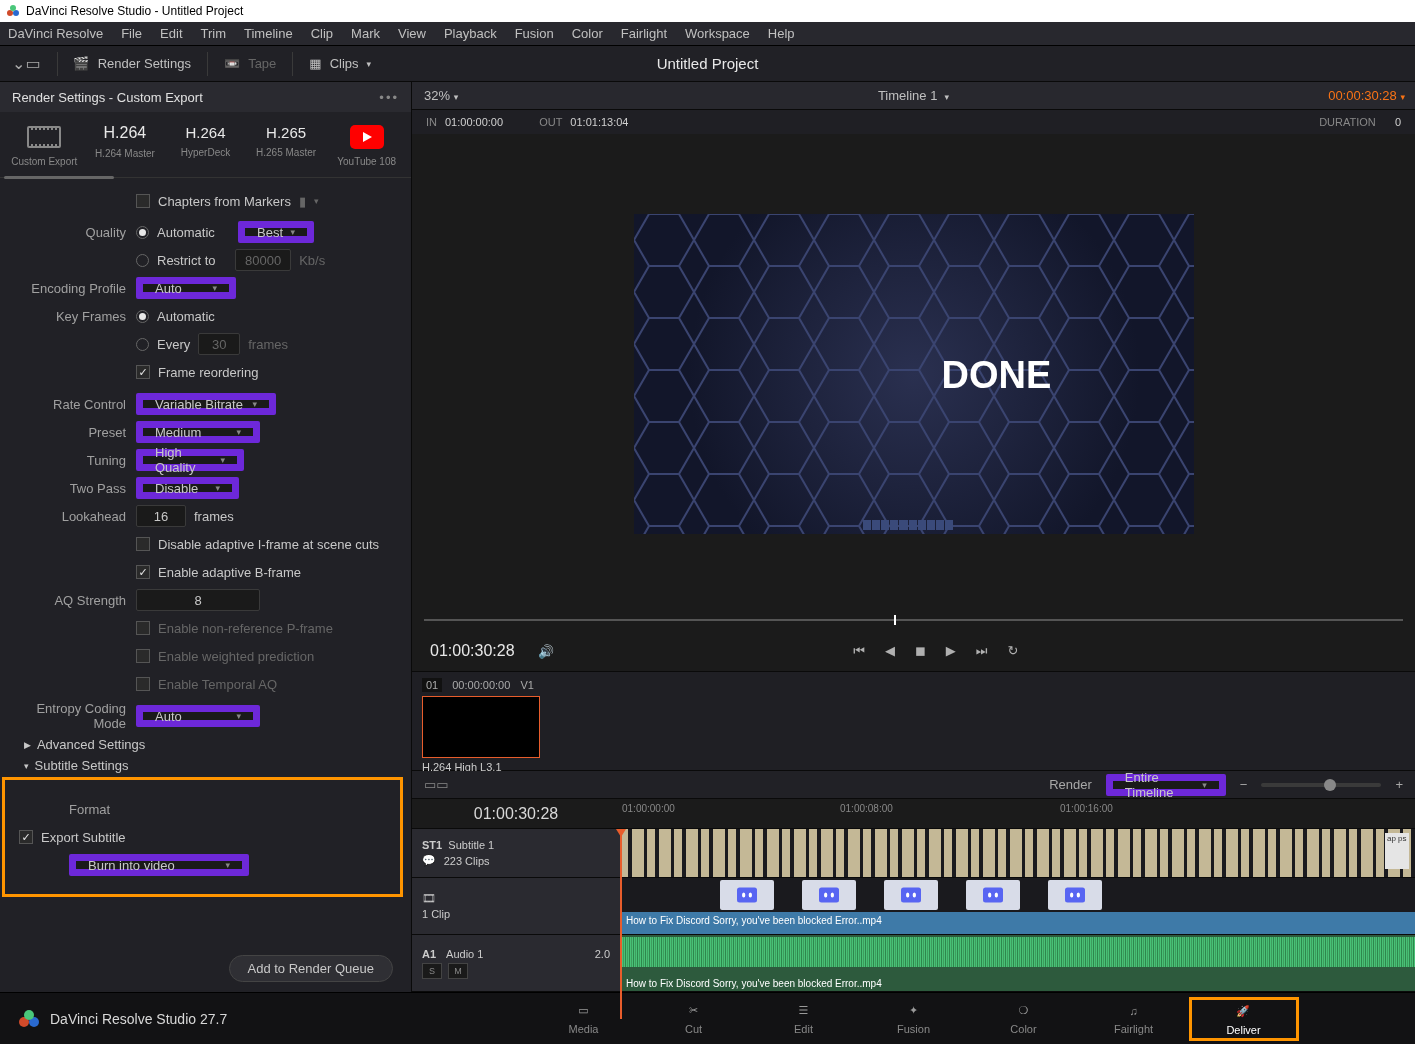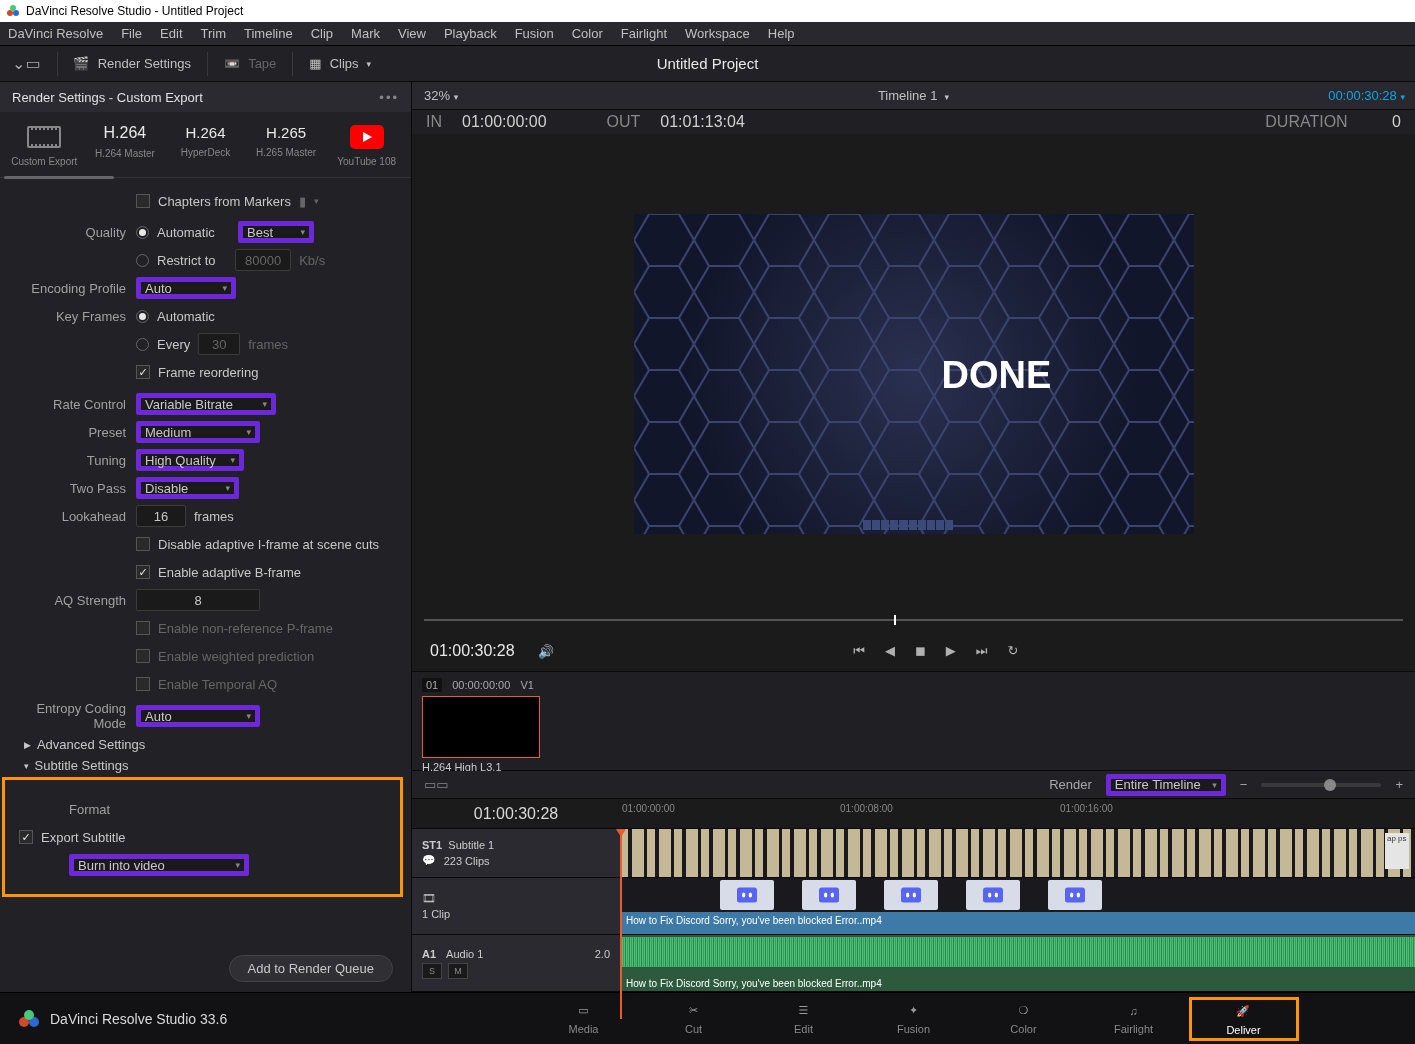--- a/index.html
+++ b/index.html
@@ -46,42 +46,42 @@
 .settings { flex: 1; overflow-y: auto; padding: 12px 14px 8px 8px; position: relative; }
 .settings::-webkit-scrollbar { width: 8px; }
 .settings::-webkit-scrollbar-thumb { background: #4a4a4a; border-radius: 4px; }
 .row { display: flex; align-items: center; margin-bottom: 6px; min-height: 22px; }
 .row .lbl { width: 128px; text-align: right; padding-right: 10px; color: #a0a0a0; font-size: 13px; }
 .row .ctrl { flex: 1; display: flex; align-items: center; gap: 8px; color: #c8c8c8; }
 .chk { width: 14px; height: 14px; border: 1px solid #555; background: #2a2a2a; display: inline-flex; align-items: center; justify-content: center; font-size: 11px; color: #e8e8e8; }
 .chk.on::after { content: '✓'; }
 .radio { width: 13px; height: 13px; border: 1px solid #666; border-radius: 50%; display: inline-flex; align-items: center; justify-content: center; }
 .radio.on::after { content: ''; width: 7px; height: 7px; background: #e8e8e8; border-radius: 50%; }
-.sel { background: #1a1a1a; border: 5px solid #6d28d9; height: 22px; padding: 0 4px; display: flex; align-items: center; justify-content: space-between; color: #c8c8c8; min-width: 100px; border-radius: 2px; }
+.sel { background: #1a1a1a; border: 7px solid #6d28d9; height: 22px; padding: 0 12px; display: flex; align-items: center; justify-content: space-between; color: #c8c8c8; min-width: 100px; border-radius: 2px; }
 .sel .caret { font-size: 9px; color: #888; }
 .numbox { background: #1a1a1a; border: 1px solid #3a3a3a; height: 22px; padding: 0 20px; display: flex; align-items: center; justify-content: center; color: #c8c8c8; border-radius: 2px; }
 .disabled { color: #666 !important; }
 .section-hdr { display: flex; align-items: center; gap: 6px; color: #c8c8c8; margin: 6px 0 4px 16px; }
 .tri { font-size: 9px; }
 
 
 .highlight-box { border: 3px solid #ff9500; padding: 8px 10px 12px 10px; margin: 0 -6px 6px -6px; }
 
 
 .queue-row { padding: 8px 18px 10px 0; display: flex; justify-content: flex-end; }
 .queue-btn { background: #2f2f34; border: 1px solid #444; border-radius: 14px; padding: 5px 18px; color: #c8c8c8; font-size: 13px; }
 
 
 .viewer-header { height: 28px; background: #28282e; display: flex; align-items: center; border-bottom: 1px solid #0a0a0a; position: relative; }
 .viewer-header .zoom { padding: 0 12px; color: #c0c0c0; }
 .viewer-header .timeline-label { position: absolute; left: 50%; transform: translateX(-50%); color: #c0c0c0; }
-.viewer-header .timecode { position: absolute; right: 10px; color: #0ea5e9; }
-
-
-.inout-bar { height: 24px; background: #1f1f24; display: flex; align-items: center; padding: 0 14px; gap: 20px; font-size: 16px; color: #888; }
+.viewer-header .timecode { position: absolute; right: 10px; color: #f97316; }
+
+
+.inout-bar { height: 24px; background: #1f1f24; display: flex; align-items: center; padding: 0 14px; gap: 8px; font-size: 11px; color: #888; }
 .inout-bar .tc { color: #d0d0d0; }
 .inout-bar .spacer { flex: 1; }
 
 
 .viewer { flex: 1; display: flex; align-items: center; justify-content: center; background: #1b1b1b; position: relative; min-height: 0; }
 .viewer-canvas { width: 560px; height: 320px; position: relative; overflow: hidden; }
 .hexbg { position: absolute; inset: 0; background: radial-gradient(circle at 50% 50%, #2a3050 0%, #12162a 70%); }
 .hexbg svg { width: 100%; height: 100%; position: absolute; }
 .done-text { position: absolute; left: 55%; top: 44%; color: #fff; font-size: 38px; font-weight: 700; font-family: Arial; }
 .taskbaricons { position: absolute; bottom: 4px; left: 41%; width: 90px; height: 10px; display: grid; grid-template-columns: repeat(10,1fr); gap: 1px; }
@@ -604,21 +604,21 @@
   </div>
 </div>
 
 <div class="page-tabs">
   <div class="brand">
     <span class="bicon"><svg viewBox="0 0 22 18">
           <circle cx="6" cy="12" r="5" fill="#d04a2a"></circle>
           <circle cx="16" cy="12" r="5" fill="#2a6ad0"></circle>
           <circle cx="11" cy="5" r="5" fill="#4ac77a"></circle>
         </svg></span>
-    <span>DaVinci Resolve Studio 33.6</span>
+    <span>DaVinci Resolve Studio 27.7</span>
   </div>
   <div class="ptabs">
     <div class="ptab">
         <span class="picon2">▭</span>
         <span>Media</span>
       </div>
     <div class="ptab">
         <span class="picon2">✂</span>
         <span>Cut</span>
       </div>

